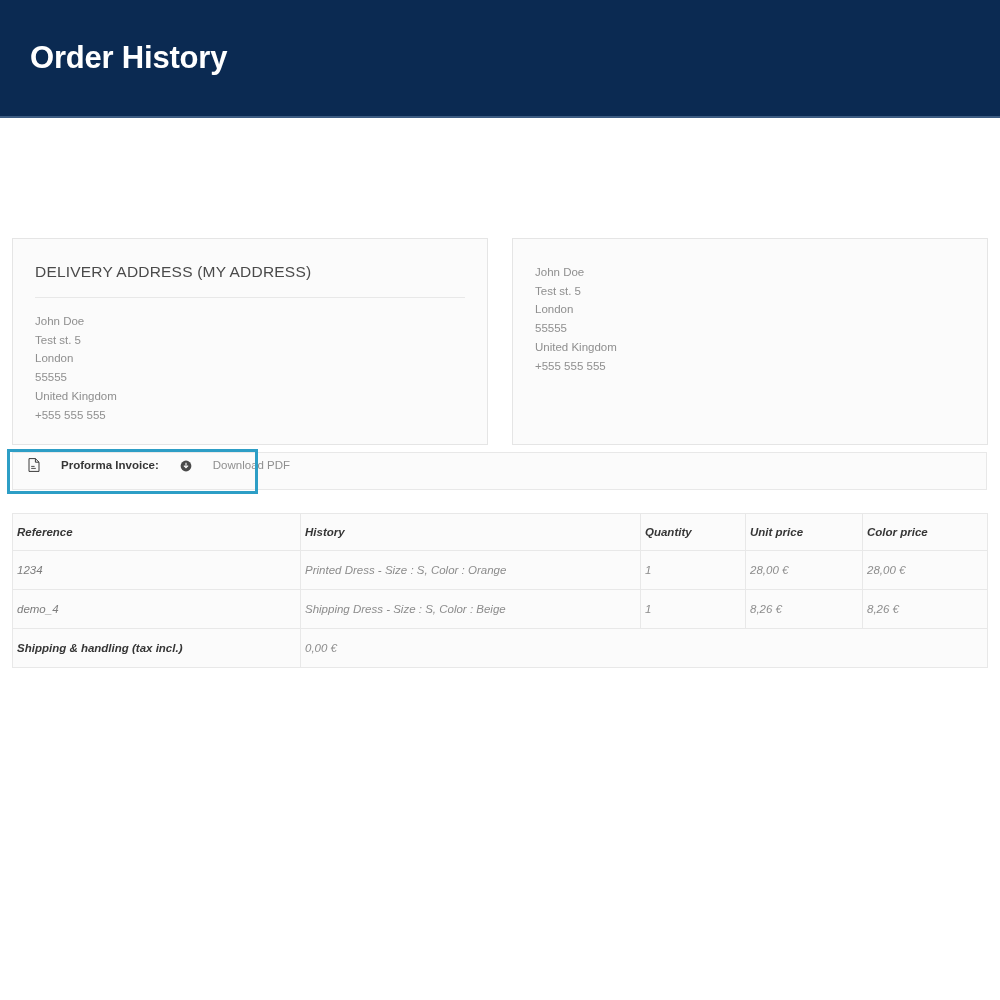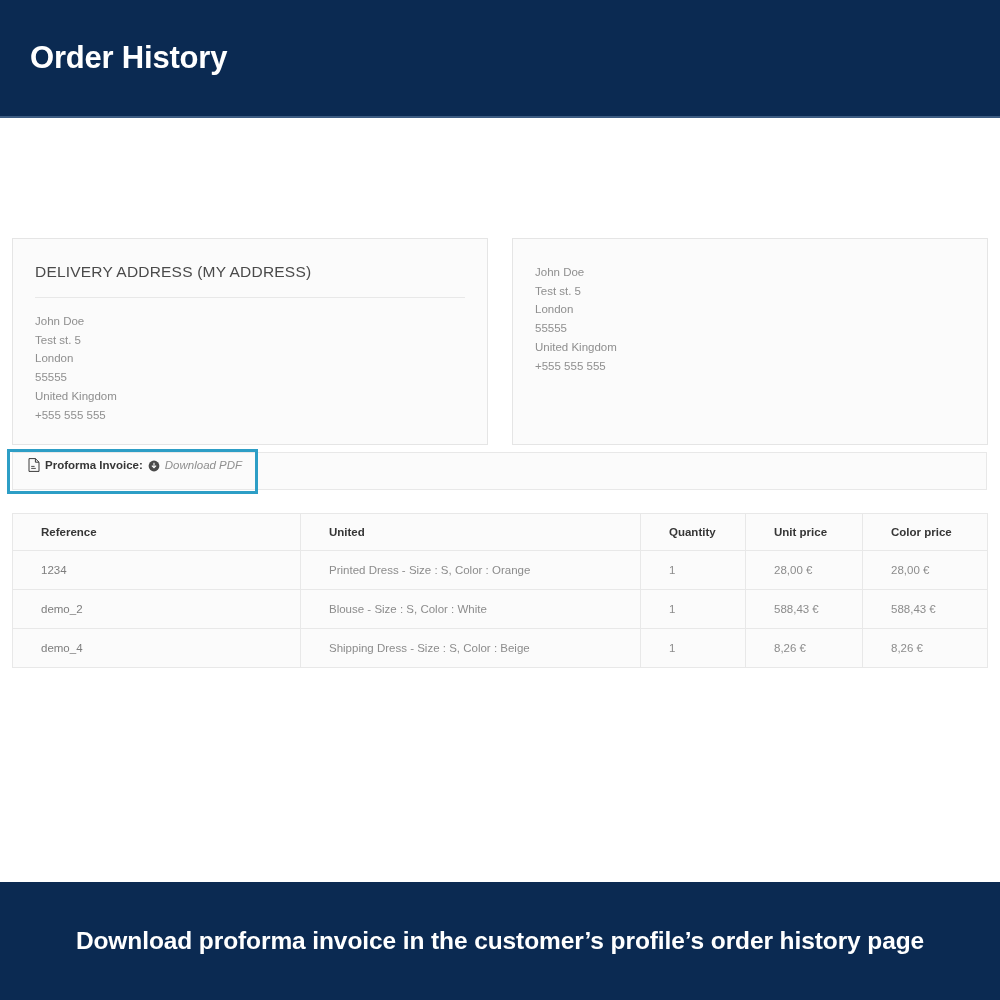--- a/index.html
+++ b/index.html
@@ -14,21 +14,21 @@
   body {
     font-family: "Liberation Sans", sans-serif;
     background: #ffffff;
     color: #414141;
     -webkit-font-smoothing: antialiased;
   }
 
   .page {
     position: relative;
     width: 1000px;
-    height: 1000px;
+    height: 824px;
     background: #ffffff;
     display: flex;
     flex-direction: column;
   }
 
   
   .top-banner {
     height: 118px;
     background: #0b2a52;
     flex: 0 0 118px;
@@ -103,58 +103,58 @@
     border: 3px solid #2d9ec6;
     background: transparent;
     pointer-events: none;
   }
   .proforma-inner {
     position: absolute;
     top: 340px;
     left: 28px;
     display: flex;
     align-items: center;
-    gap: 5px;
+    gap: 21px;
     font-size: 11.5px;
     white-space: nowrap;
   }
   .proforma-label {
     font-weight: bold;
     color: #363636;
     font-size: 11.5px;
   }
   .proforma-link {
     color: #8f8f8f;
     font-size: 11.5px;
     text-decoration: none;
-    font-style: italic;
   }
   .icon-file { display: inline-block; width: 12px; height: 14px; }
   .icon-dl { display: inline-block; width: 12px; height: 12px; position: relative; top: 1px; }
 
   
   .order-table {
     position: absolute;
     top: 395px;
     left: 12px;
     width: 975px;
     border-collapse: collapse;
     table-layout: fixed;
     font-size: 11.5px;
     background: #fbfbfb;
   }
   .order-table th,
   .order-table td {
     border: 1px solid #e8e8e8;
     text-align: left;
     vertical-align: middle;
-    padding: 0 28px;
+    padding: 0 4px;
     height: 39px;
     overflow: hidden;
     white-space: nowrap;
+    font-style: italic;
   }
   .order-table thead th {
     font-weight: bold;
     color: #363636;
     font-size: 11.5px;
     height: 37px;
   }
   .order-table tbody td {
     color: #8c8c8c;
     font-weight: normal;
@@ -255,51 +255,45 @@
       <colgroup>
         <col class="col-ref">
           <col class="col-prod">
           <col class="col-qty">
           <col class="col-unit">
           <col class="col-total">
       </colgroup>
       <thead>
         <tr>
           <th>Reference</th>
-          <th>United</th>
+          <th>History</th>
           <th>Quantity</th>
           <th>Unit price</th>
           <th>Color price</th>
         </tr>
       </thead>
       <tbody>
         <tr>
           <td class="ref">1234</td>
           <td>Printed Dress - Size : S, Color : Orange</td>
           <td>1</td>
           <td>28,00 €</td>
           <td>28,00 €</td>
         </tr>
         <tr>
-          <td class="ref">demo_2</td>
-          <td>Blouse - Size : S, Color : White</td>
-          <td>1</td>
-          <td>588,43 €</td>
-          <td>588,43 €</td>
-        </tr>
-        <tr>
           <td class="ref">demo_4</td>
           <td>Shipping Dress - Size : S, Color : Beige</td>
           <td>1</td>
           <td>8,26 €</td>
           <td>8,26 €</td>
         </tr>
 
+        <tr>
+          <td class="summary-label">Shipping &amp; handling (tax incl.)</td>
+          <td colspan="4">0,00 €</td>
+        </tr>
       </tbody>
     </table>
 
   </div>
 
-  <div class="bottom-banner">
-    <p>Download proforma invoice in the customer’s profile’s order history page</p>
-  </div>
 
 </div>
 
 </body></html>

